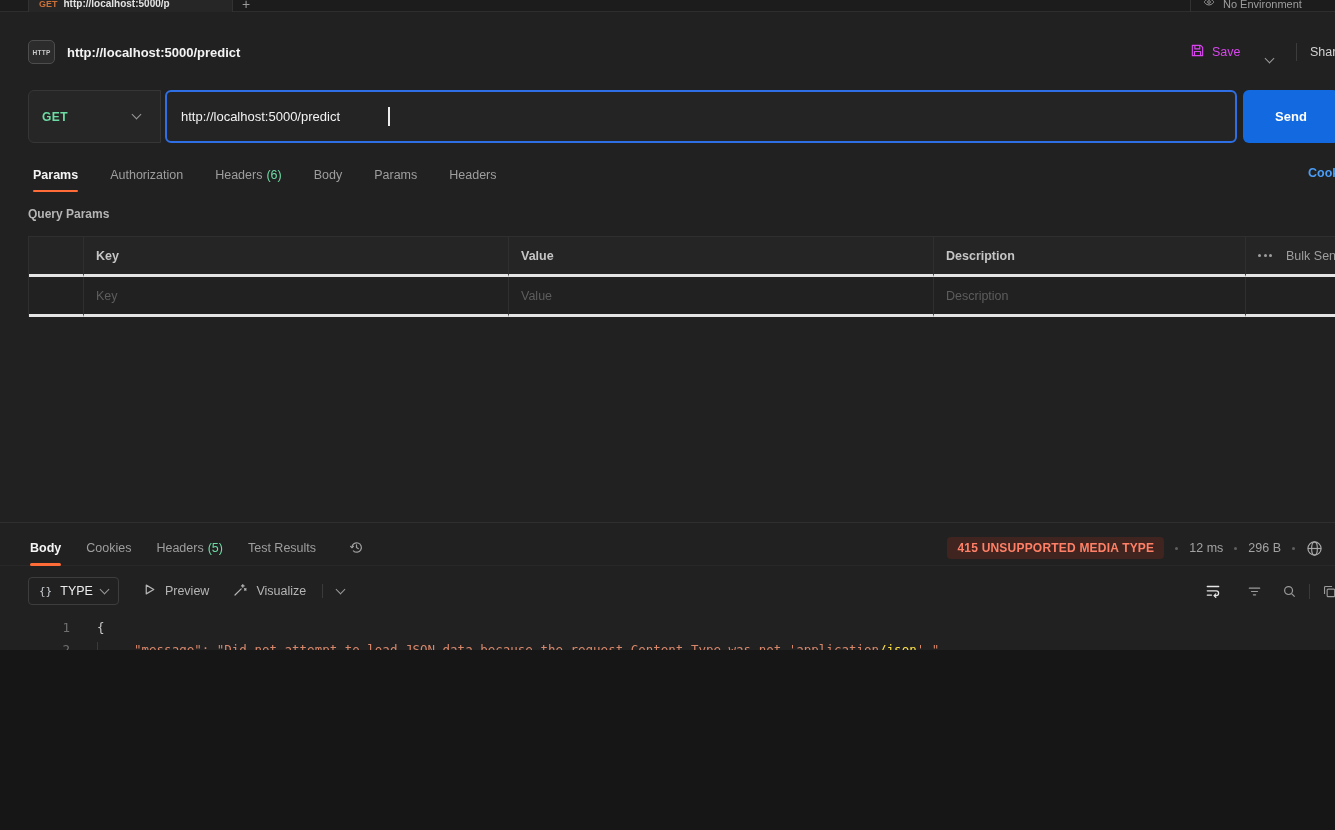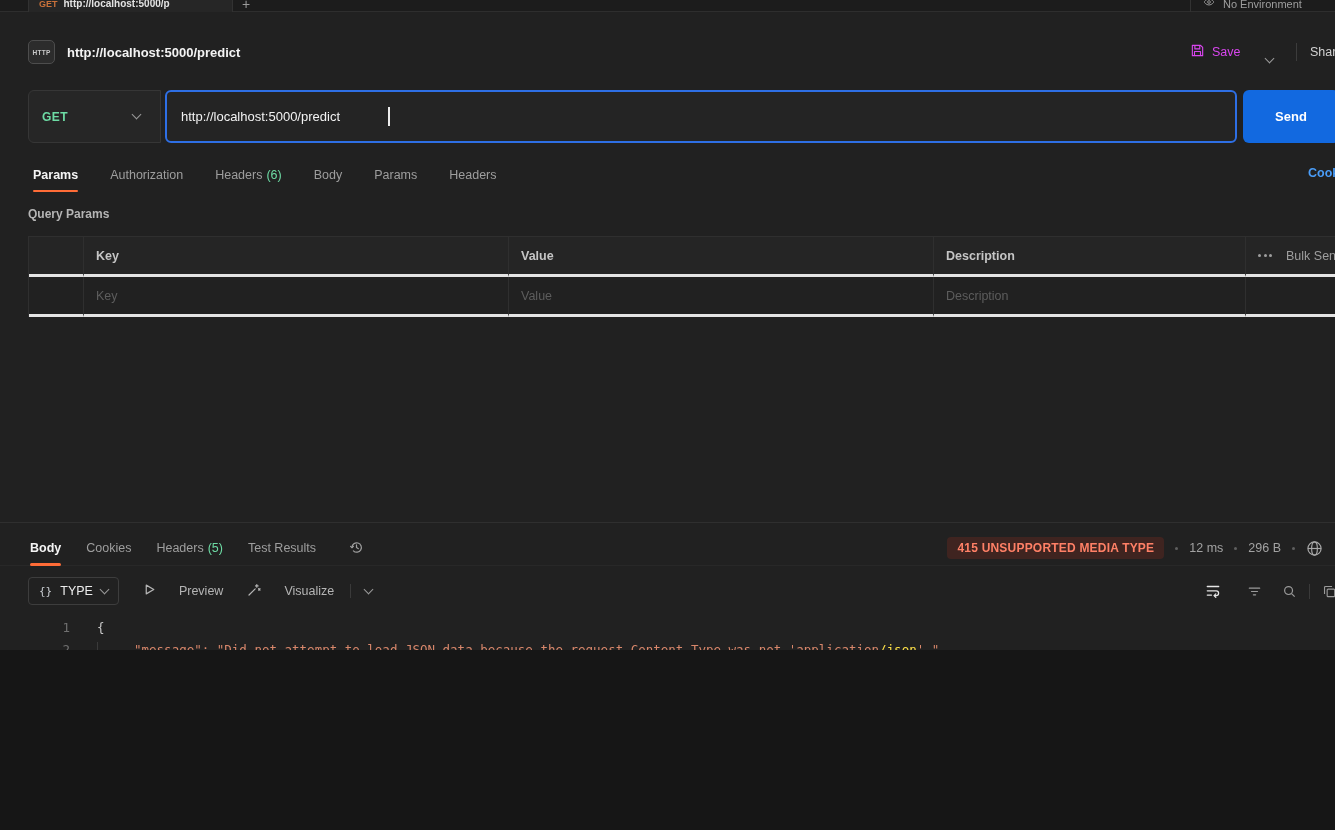--- a/index.html
+++ b/index.html
@@ -78,21 +78,21 @@
   .badge{background:#3f2420;color:#ff8066;font-weight:700;font-size:12px;padding:4px 10px;border-radius:4px;letter-spacing:.2px}
   .sepdot{width:3px;height:3px;border-radius:50%;background:#5f5f5f}
   .globe{color:#a8a8a8;display:flex;cursor:pointer}
 
   
   .resptool{position:absolute;top:576px;left:28px;right:0;height:30px;display:flex;align-items:center;
             font-size:12.5px;color:#b5b5b5}
   .fmtbtn{display:flex;align-items:center;gap:8px;border:1px solid #3d3d3d;border-radius:4px;height:28px;
           padding:0 10px;color:#ececec;cursor:pointer}
   .braces{font-family:"DejaVu Sans Mono",monospace;font-size:11px;color:#c8ccd0}
-  .toolbtn{display:flex;align-items:center;gap:23px;margin-left:24px;cursor:pointer}
+  .toolbtn{display:flex;align-items:center;gap:9px;margin-left:24px;cursor:pointer}
   .tooldiv{width:1px;height:14px;background:#3a3a3a;margin-left:16px}
   .toolchev{margin-left:14px;cursor:pointer}
   .toolright{position:absolute;left:1177px;top:0;height:30px;display:flex;align-items:center}
   .ticon{display:flex;cursor:pointer;color:#9a9a9a}
   .ticon.hot{color:#e6e6e6}
   .m26{margin-left:26px}.m20{margin-left:20px}.m12{margin-left:12px}
   .tvdiv{width:1px;height:15px;background:#3a3a3a;margin-left:12px}
 
   
   .codearea{position:absolute;top:617px;left:0;right:0;font-family:"DejaVu Sans Mono","Liberation Mono",monospace;

